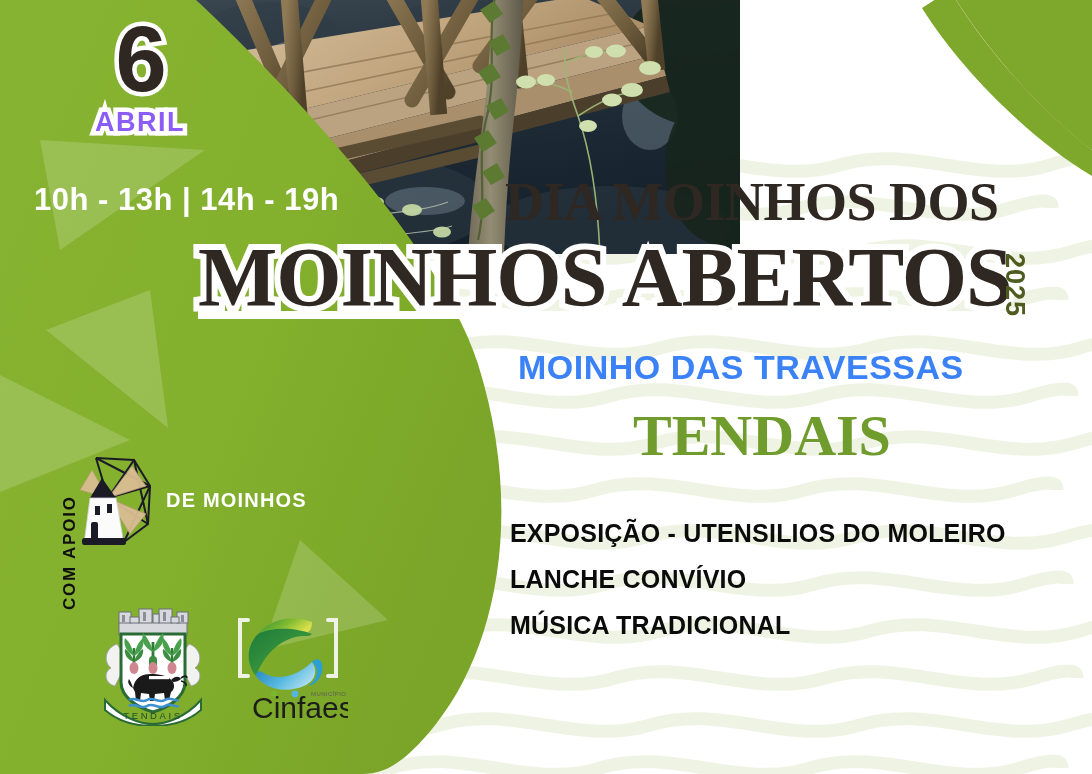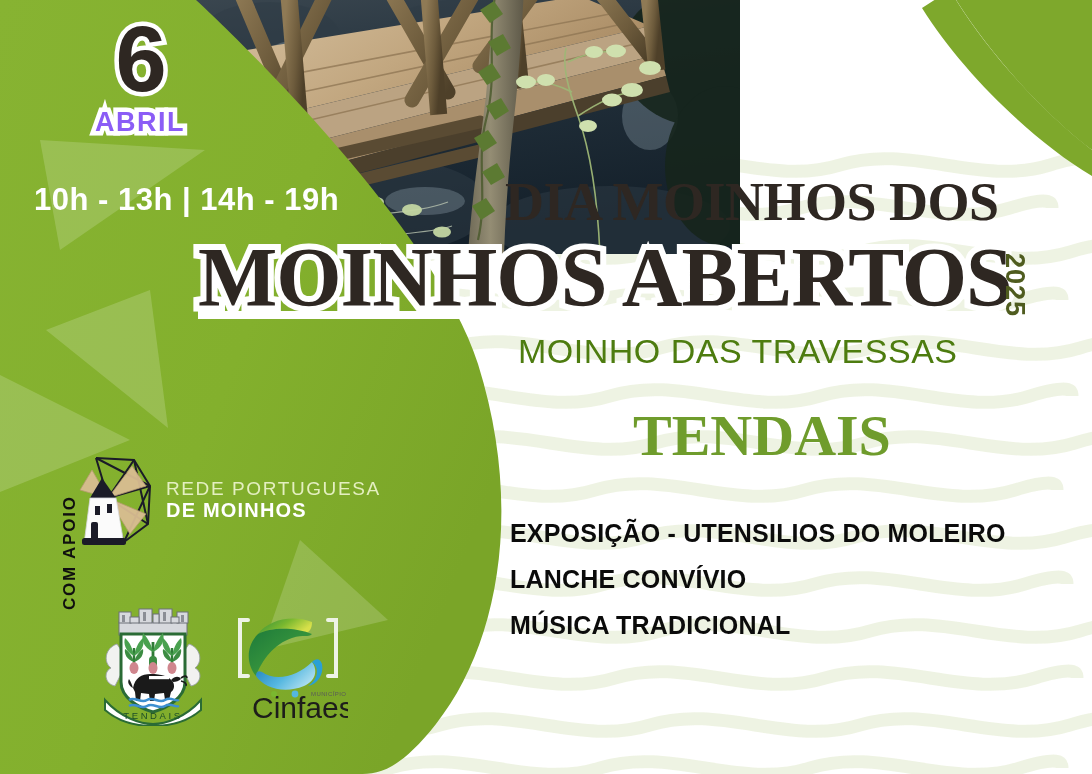--- a/index.html
+++ b/index.html
@@ -83,22 +83,22 @@
   .year {
     left:1030px; top:253px;
     font-size:27px; font-weight:bold; color:#4f5c1f;
     letter-spacing:1px;
     transform:rotate(90deg); transform-origin:left top;
     white-space:nowrap;
   }
 
   
   .sub1 {
-    position:absolute; left:518px; top:332px; z-index:9;
-    font-size:34px; font-weight:normal; color:#4d7c0f;
+    position:absolute; left:518px; top:348px; z-index:9;
+    font-size:34px; font-weight:bold; color:#3b82f6;
     letter-spacing:0.5px; white-space:nowrap;
   }
   .sub2 {
     position:absolute; left:633px; top:402px; z-index:9;
     font-size:58px; font-weight:bold; color:#6f9c2c;
     letter-spacing:0px; white-space:nowrap;
     font-family:"Liberation Serif", serif;
   }
 
   
@@ -365,21 +365,20 @@
       </g>
 
       <path d="M28,46 L40,26 L54,46 Z" fill="#1b1b28"></path>
       <path d="M22,92 L28,46 L54,46 L62,92 Z" fill="#fbfbfb" stroke="#d6d6dc" stroke-width="0.8"></path>
       <rect x="20" y="86" width="44" height="7" rx="2.5" fill="#1b1b28"></rect>
       <rect x="33" y="54" width="5" height="9" fill="#1b1b28"></rect>
       <rect x="45" y="52" width="5" height="9" fill="#1b1b28"></rect>
       <rect x="29" y="70" width="7" height="20" rx="2" fill="#1b1b28"></rect>
     </svg>
     <div class="rpm-text">
-      <div class="rpm-l1">REDE PORTUGUESA</div>
       <div class="rpm-l2">DE MOINHOS</div>
     </div>
   </div>
 
   <div class="com-apoio">COM APOIO</div>
 
   <svg class="coa" viewBox="0 0 112 126">
 
     <g fill="#d7d9de" stroke="#6d7078" stroke-width="1">
       <rect x="22" y="22" width="68" height="13"></rect>

